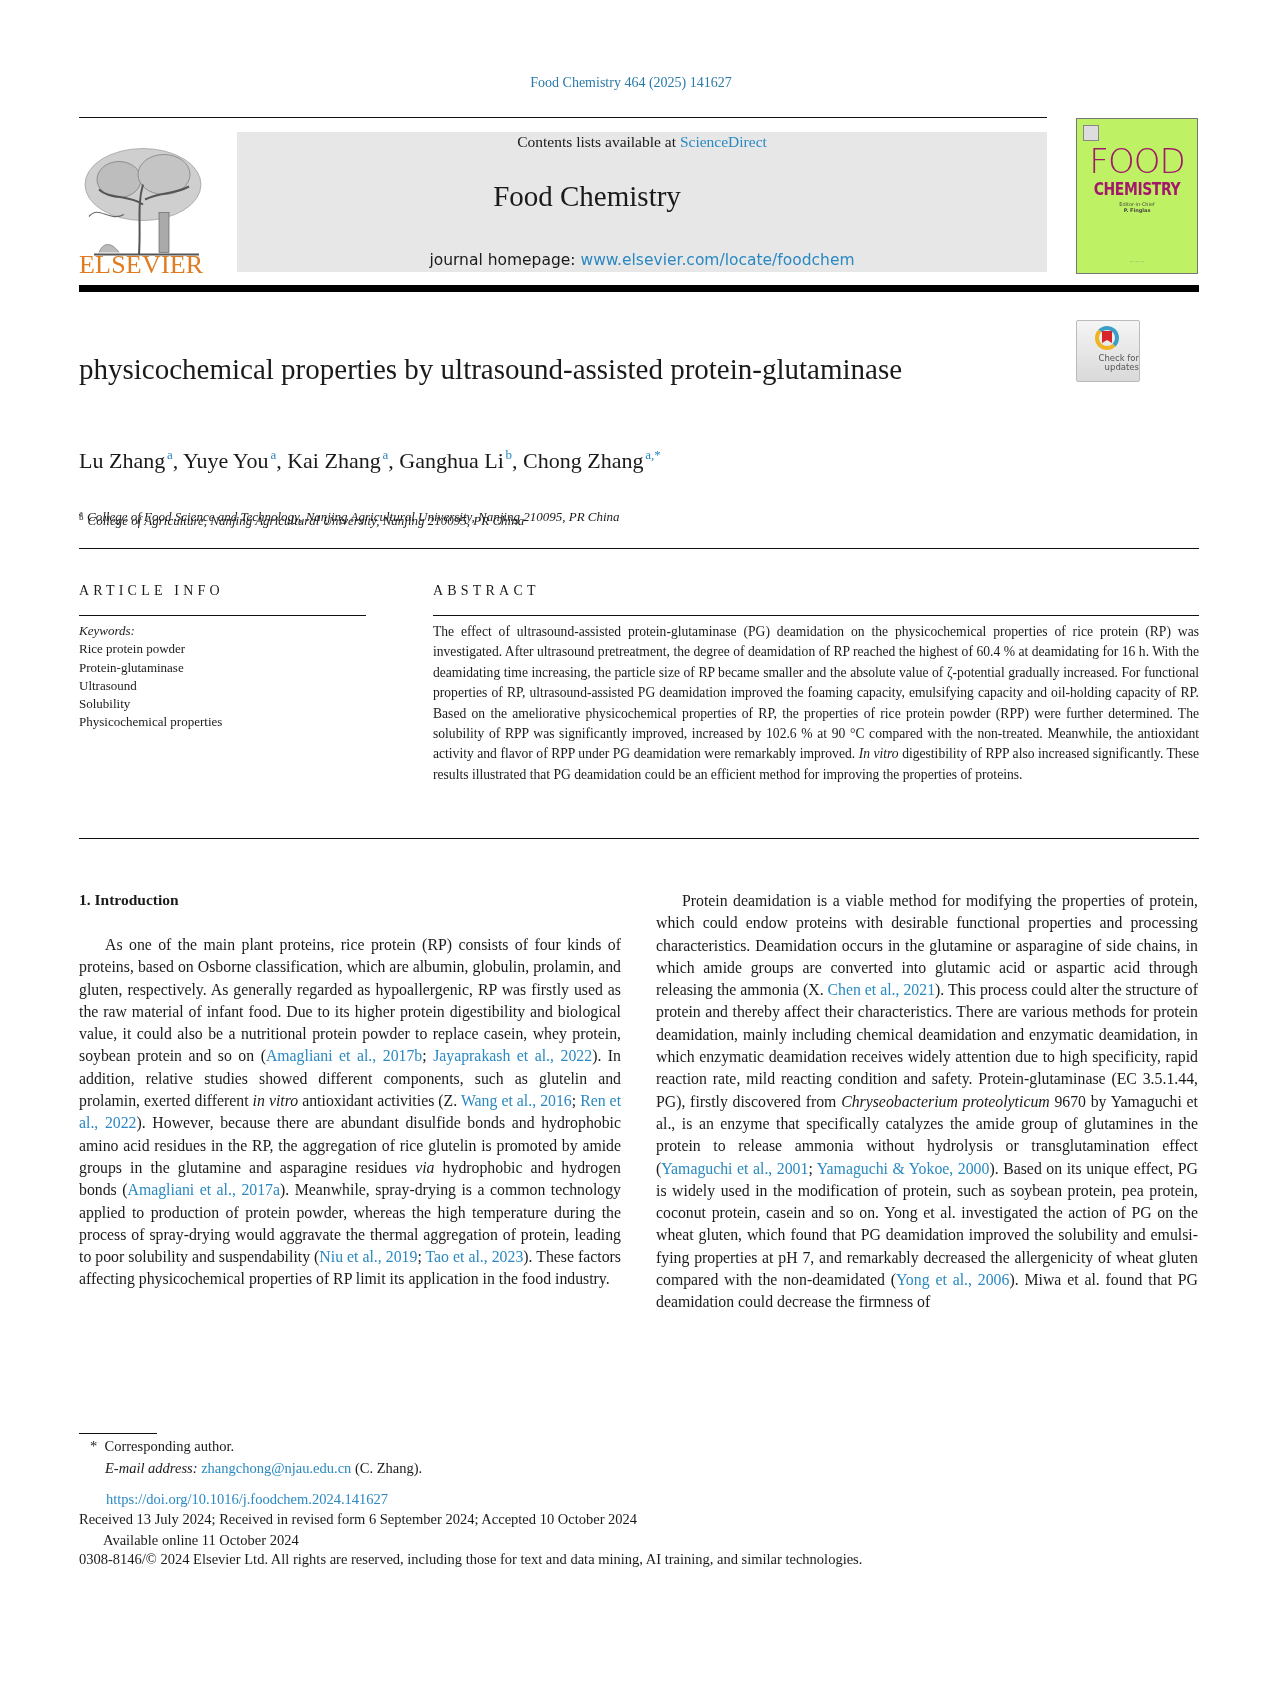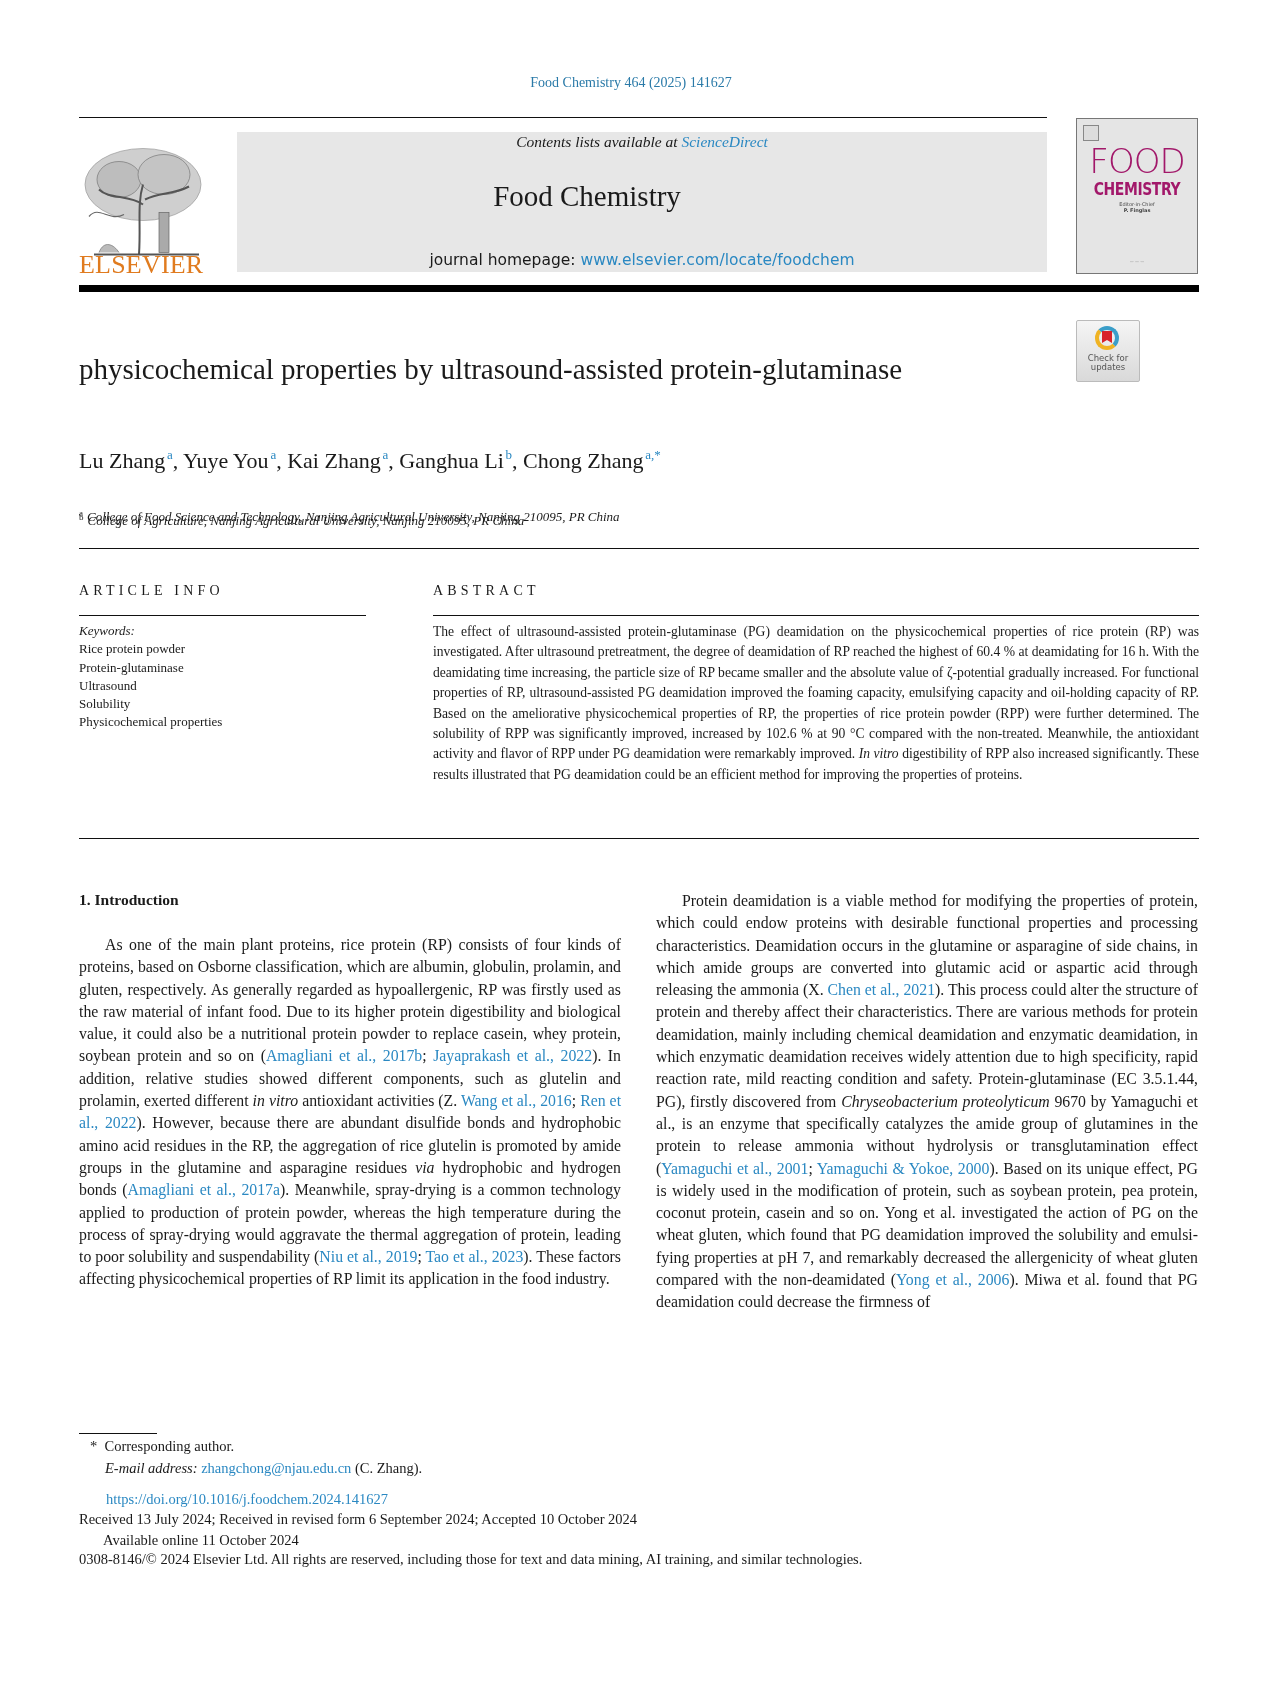--- a/index.html
+++ b/index.html
@@ -11,36 +11,36 @@
   a, .link { color: #2a88c2; text-decoration: none; }
 
   
   #running-head { left: 0; width: 1262px; top: 75px; text-align: center; font-size: 14px; color: #2a7aa8; }
 
   
   #top-rule { left: 79px; width: 968px; top: 117px; height: 1px; background: #111; }
   #elsevier-logo { left: 79px; top: 132px; width: 128px; height: 145px; }
   #elsevier-word { left: 79px; top: 250px; font-size: 26px; color: #e07b1f; letter-spacing: 0.2px; font-family: "Liberation Serif", serif; }
   #masthead-box { left: 237px; top: 132px; width: 810px; height: 140px; background: #e7e7e7; }
-  #contents-line { left: 237px; width: 810px; top: 133px; text-align: center; font-size: 15.5px; font-style: italic; }
+  #contents-line { left: 237px; width: 810px; top: 133px; text-align: center; font-size: 15.5px; }
   #journal-name { left: 237px; width: 700px; top: 180px; text-align: center; font-size: 29px; }
   #homepage-line { left: 237px; width: 810px; top: 251px; text-align: center; font-size: 15.5px; font-family: "DejaVu Sans", sans-serif; }
-  #cover { left: 1076px; top: 118px; width: 120px; height: 154px; border: 1px solid #777; background: #e5e5e5; }
+  #cover { left: 1076px; top: 118px; width: 120px; height: 154px; border: 1px solid #777; background: #bef264; }
   #cover .elogo { position: absolute; left: 6px; top: 6px; width: 14px; height: 14px; border: 1px solid #888; background: #ddd; }
   #cover .food { position: absolute; left: 0; width: 120px; top: 22px; text-align: center; font-family: "DejaVu Sans", sans-serif; font-weight: 200; font-size: 34px; color: #a2186a; letter-spacing: -1px; }
   #cover .chem { position: absolute; left: 0; width: 120px; top: 60px; text-align: center; font-family: "DejaVu Sans", sans-serif; font-weight: bold; font-size: 17px; color: #a2186a; letter-spacing: -0.5px; transform: scaleX(0.82); }
   #cover .ed { position: absolute; left: 0; width: 120px; top: 82px; text-align: center; font-family: "DejaVu Sans", sans-serif; font-size: 5px; color: #444; }
   #cover .ed2 { position: absolute; left: 0; width: 120px; top: 140px; text-align: center; font-family: "DejaVu Sans", sans-serif; font-size: 4px; color: #777; }
   #thick-rule { left: 79px; width: 1120px; top: 285px; height: 7px; background: #000; }
 
   
   #check-updates { left: 1076px; top: 320px; width: 62px; height: 60px; border: 1px solid #bbb; background: linear-gradient(#f5f5f5, #d9d9d9); border-radius: 2px; }
   #check-updates .ring { position: absolute; left: 18px; top: 5px; width: 24px; height: 24px; border-radius: 50%; border: 4px solid #3a9ec9; border-bottom-color: #f0b323; border-left-color: #f0b323; box-sizing: border-box; }
   #check-updates .flag { position: absolute; left: 25px; top: 10px; width: 10px; height: 12px; background: #d8232a; clip-path: polygon(0 0,100% 0,100% 100%,50% 75%,0 100%); }
-  #check-updates .txt { position: absolute; left: 0; width: 62px; top: 33px; text-align: center; font-family: "DejaVu Sans", sans-serif; font-size: 8.5px; line-height: 9px; color: #555; }
+  #check-updates .txt { position: absolute; left: 0; width: 62px; top: 33px; text-align: right; font-family: "DejaVu Sans", sans-serif; font-size: 8.5px; line-height: 9px; color: #555; }
   #article-title { left: 79px; top: 350px; width: 960px; font-size: 29px; line-height: 38px; }
   #authors { left: 79px; top: 447px; font-size: 22px; }
   #authors sup { color: #2a88c2; font-size: 13px; vertical-align: 9px; }
   .affil { left: 79px; font-size: 13px; font-style: italic; }
   .affil sup { font-style: normal; font-size: 9px; vertical-align: 5px; margin-right: 4px; }
   #affil-a { top: 508px; }
   #affil-b { top: 512px; }
   #mid-rule { left: 79px; width: 1120px; top: 548px; height: 1px; background: #111; }
 
   

